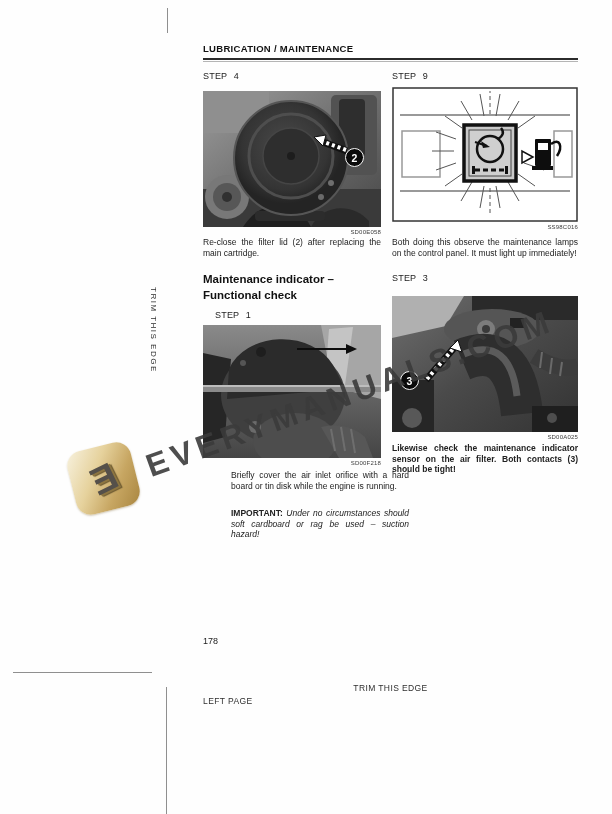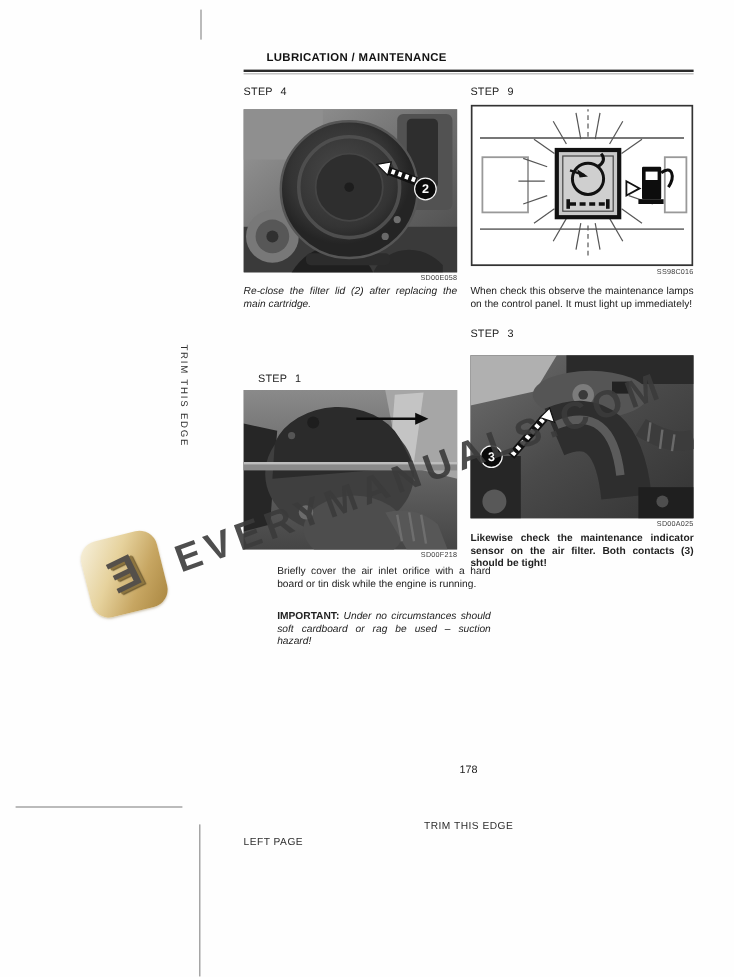--- a/index.html
+++ b/index.html
@@ -5,41 +5,41 @@
   html,body{margin:0;padding:0;background:#fff;}
   .page{
     position:relative;width:612px;height:814px;background:#fefefe;
     font-family:"Liberation Sans",sans-serif;color:#1c1c1c;overflow:hidden;
   }
   .abs{position:absolute;}
   
   .vline{width:1px;background:#8f8f8f;}
   .hline{height:1px;background:#8f8f8f;}
   
-  .header-title{left:203px;top:43px;width:375px;font-size:9.5px;font-weight:bold;letter-spacing:0.3px;color:#111;margin-left:19px;}
+  .header-title{left:203px;top:43px;width:375px;font-size:9.5px;font-weight:bold;letter-spacing:0.3px;color:#111;}
   .header-rule-thick{left:203px;top:58px;width:375px;height:2px;background:#2b2b2b;}
   .header-rule-thin{left:203px;top:61px;width:375px;height:1px;background:#b5b5b5;}
   
   .step-label{font-size:9px;color:#222;word-spacing:4px;letter-spacing:0.2px;}
   
   .photo{background:#777;}
   .photo svg{display:block;width:100%;height:100%;}
   .caption{font-size:6px;color:#3c3c3c;text-align:right;letter-spacing:0.2px;}
   .para{font-size:8.5px;line-height:10.5px;text-align:justify;color:#222;}
   .para .imp-label{font-weight:bold;font-style:normal;}
   .para .imp-text{font-style:italic;}
   .section-heading{font-size:11.5px;font-weight:bold;line-height:15.5px;color:#111;}
   
   .badge{
     width:19px;height:19px;border-radius:50%;background:#0a0a0a;border:1.5px solid #f5f5f5;
     color:#fff;font-size:10.5px;font-weight:bold;display:flex;align-items:center;justify-content:center;
     box-sizing:border-box;z-index:20;
   }
   
-  .page-number{left:203px;top:636px;width:375px;text-align:center;font-size:9px;color:#222;}
+  .page-number{left:203px;top:636px;width:375px;text-align:left;font-size:9px;color:#222;}
   .trim-bottom{left:203px;top:683px;width:375px;text-align:center;font-size:8.5px;color:#2e2e2e;letter-spacing:0.4px;}
   .left-page{left:203px;top:696px;width:375px;font-size:8.5px;color:#2e2e2e;letter-spacing:0.4px;}
   .trim-side{
     left:149px;top:287px;writing-mode:vertical-rl;font-size:8px;color:#2e2e2e;letter-spacing:1.5px;height:95px;
   }
   
   .wm-logo{
     left:71px;top:446px;width:65px;height:65px;border-radius:15px;
     background:linear-gradient(125deg,#f6efd9 4%,#e6d29d 38%,#c7a662 68%,#a8853f 100%);
     transform:rotate(-14deg);z-index:40;display:flex;align-items:center;justify-content:center;
@@ -109,22 +109,26 @@
       <g>
         <line x1="144" y1="60" x2="120" y2="51" stroke="#111" stroke-width="7"></line>
         <line x1="143" y1="59" x2="121" y2="51" stroke="#fff" stroke-width="4" stroke-dasharray="3,3"></line>
         <polygon points="111,46 123,44 120,55" fill="#fff" stroke="#111" stroke-width="1"></polygon>
       </g>
     </svg>
   </div>
   <div class="abs badge" style="left:345px;top:148px;">2</div>
   <div class="abs caption" style="left:203px;top:229px;width:178px;">SD00E058</div>
 
-  <div class="abs para" style="left:203px;top:237px;width:178px;font-style:italic;">Re-close the filter lid (2) after replacing the main cartridge.</div>
-
+  <div class="abs para" style="left:203px;top:237px;width:178px;">Re-close the filter lid (2) after replacing the main cartridge.</div>
+
+  <div class="abs section-heading" style="left:203px;top:272px;width:180px;">
+    <div>Maintenance indicator –</div>
+    <div>Functional check</div>
+  </div>
 
   <div class="abs step-label" style="left:203px;top:310px;margin-left:12px;">STEP 1</div>
 
   <div class="abs photo" style="left:203px;top:325px;width:178px;height:133px;">
     <svg viewBox="0 0 178 133">
       <defs>
         <linearGradient id="p2bg" x1="0" y1="0" x2="0" y2="1">
           <stop offset="0" stop-color="#8a8a8a"></stop>
             <stop offset="0.6" stop-color="#5e5e5e"></stop>
             <stop offset="1" stop-color="#454545"></stop>
@@ -209,21 +213,21 @@
       <g fill="#0d0d0d">
         <rect x="143" y="52" width="16" height="27" rx="1"></rect>
         <rect x="146" y="56" width="10" height="7" fill="#fff"></rect>
         <path d="M159,57 c9,-7 12,3 6,12" fill="none" stroke="#0d0d0d" stroke-width="2.5"></path>
         <rect x="140" y="79" width="21" height="4"></rect>
       </g>
     </svg>
   </div>
   <div class="abs caption" style="left:392px;top:224px;width:186px;">SS98C016</div>
 
-  <div class="abs para" style="left:392px;top:237px;width:186px;">When check this observe the maintenance lamps on the control panel. It must light up immediately!</div>
+  <div class="abs para" style="left:392px;top:237px;width:186px;">Both doing this observe the maintenance lamps on the control panel. It must light up immediately!</div>
 
   <div class="abs step-label" style="left:392px;top:273px;">STEP 3</div>
 
   <div class="abs photo" style="left:392px;top:296px;width:186px;height:136px;">
     <svg viewBox="0 0 186 136">
       <defs>
         <linearGradient id="p3bg" x1="0" y1="0" x2="1" y2="1">
           <stop offset="0" stop-color="#6f6f6f"></stop>
             <stop offset="0.5" stop-color="#4a4a4a"></stop>
             <stop offset="1" stop-color="#333"></stop>

